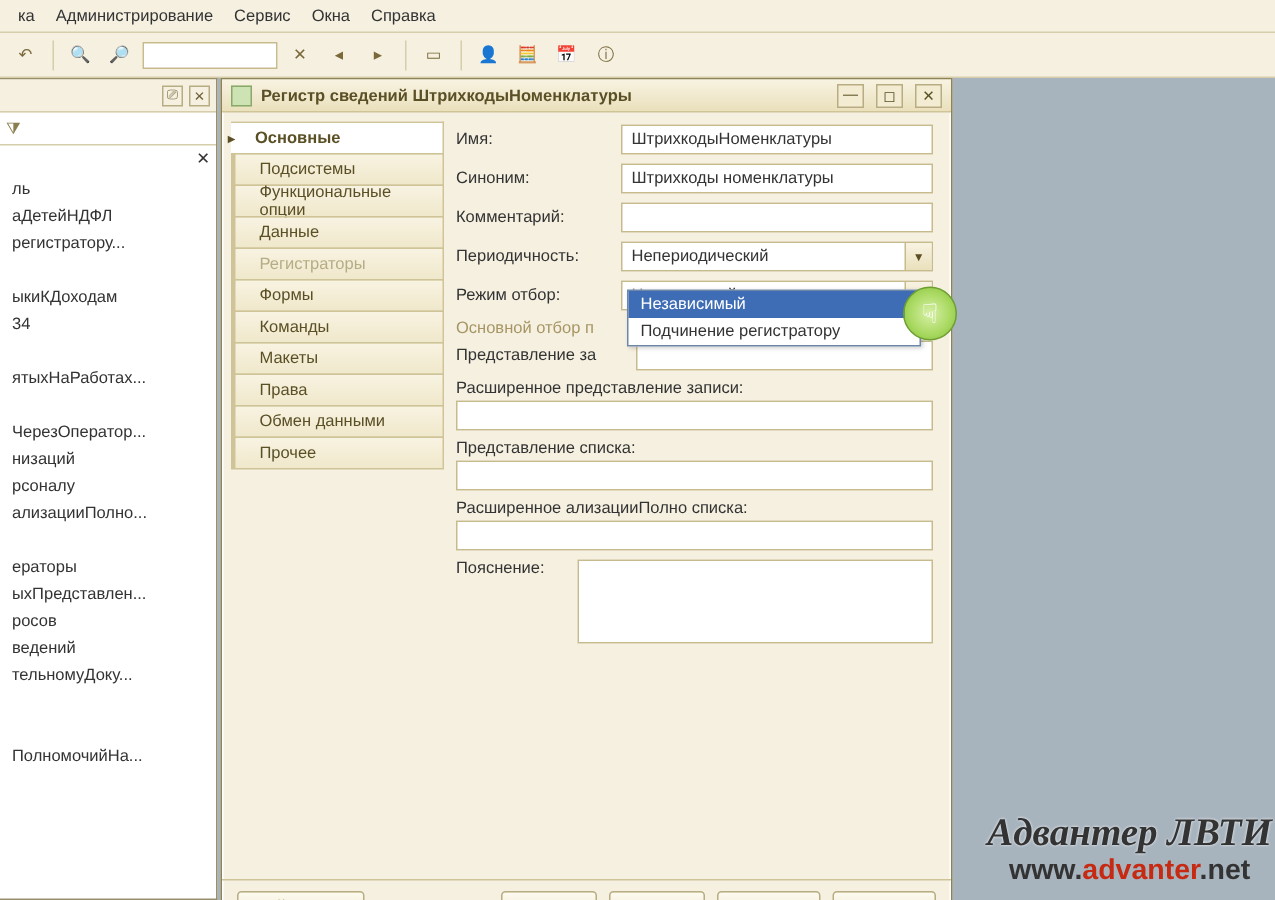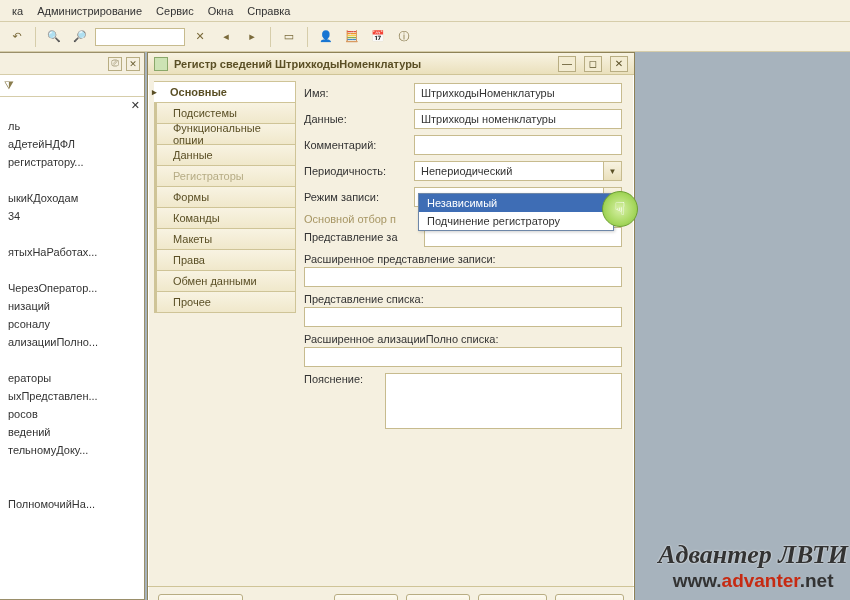--- a/index.html
+++ b/index.html
@@ -288,36 +288,36 @@
         <div class="stab">Обмен данными</div>
         <div class="stab">Прочее</div>
       </div>
 
       <div class="form-area">
         <div class="frow">
           <div class="flabel">Имя:</div>
           <input class="finput" value="ШтрихкодыНоменклатуры" style="">
         </div>
         <div class="frow">
-          <div class="flabel">Данные:</div>
+          <div class="flabel">Синоним:</div>
           <input class="finput" value="Штрихкоды номенклатуры" style="">
         </div>
         <div class="frow">
           <div class="flabel">Комментарий:</div>
           <input class="finput" value="" style="">
         </div>
         <div class="frow">
           <div class="flabel">Периодичность:</div>
           <div class="fcombo">
             <input class="finput" value="Непериодический" style="">
             <div class="arrow">▼</div>
           </div>
         </div>
         <div class="frow">
-          <div class="flabel">Режим записи:</div>
+          <div class="flabel">Режим отбор:</div>
           <div class="fcombo">
             <input class="finput" value="Независимый" style="">
             <div class="arrow">▼</div>
           </div>
         </div>
 
         <div class="dropdown">
           <div class="dd-item sel">Независимый</div>
           <div class="dd-item">Подчинение регистратору</div>
         </div>

